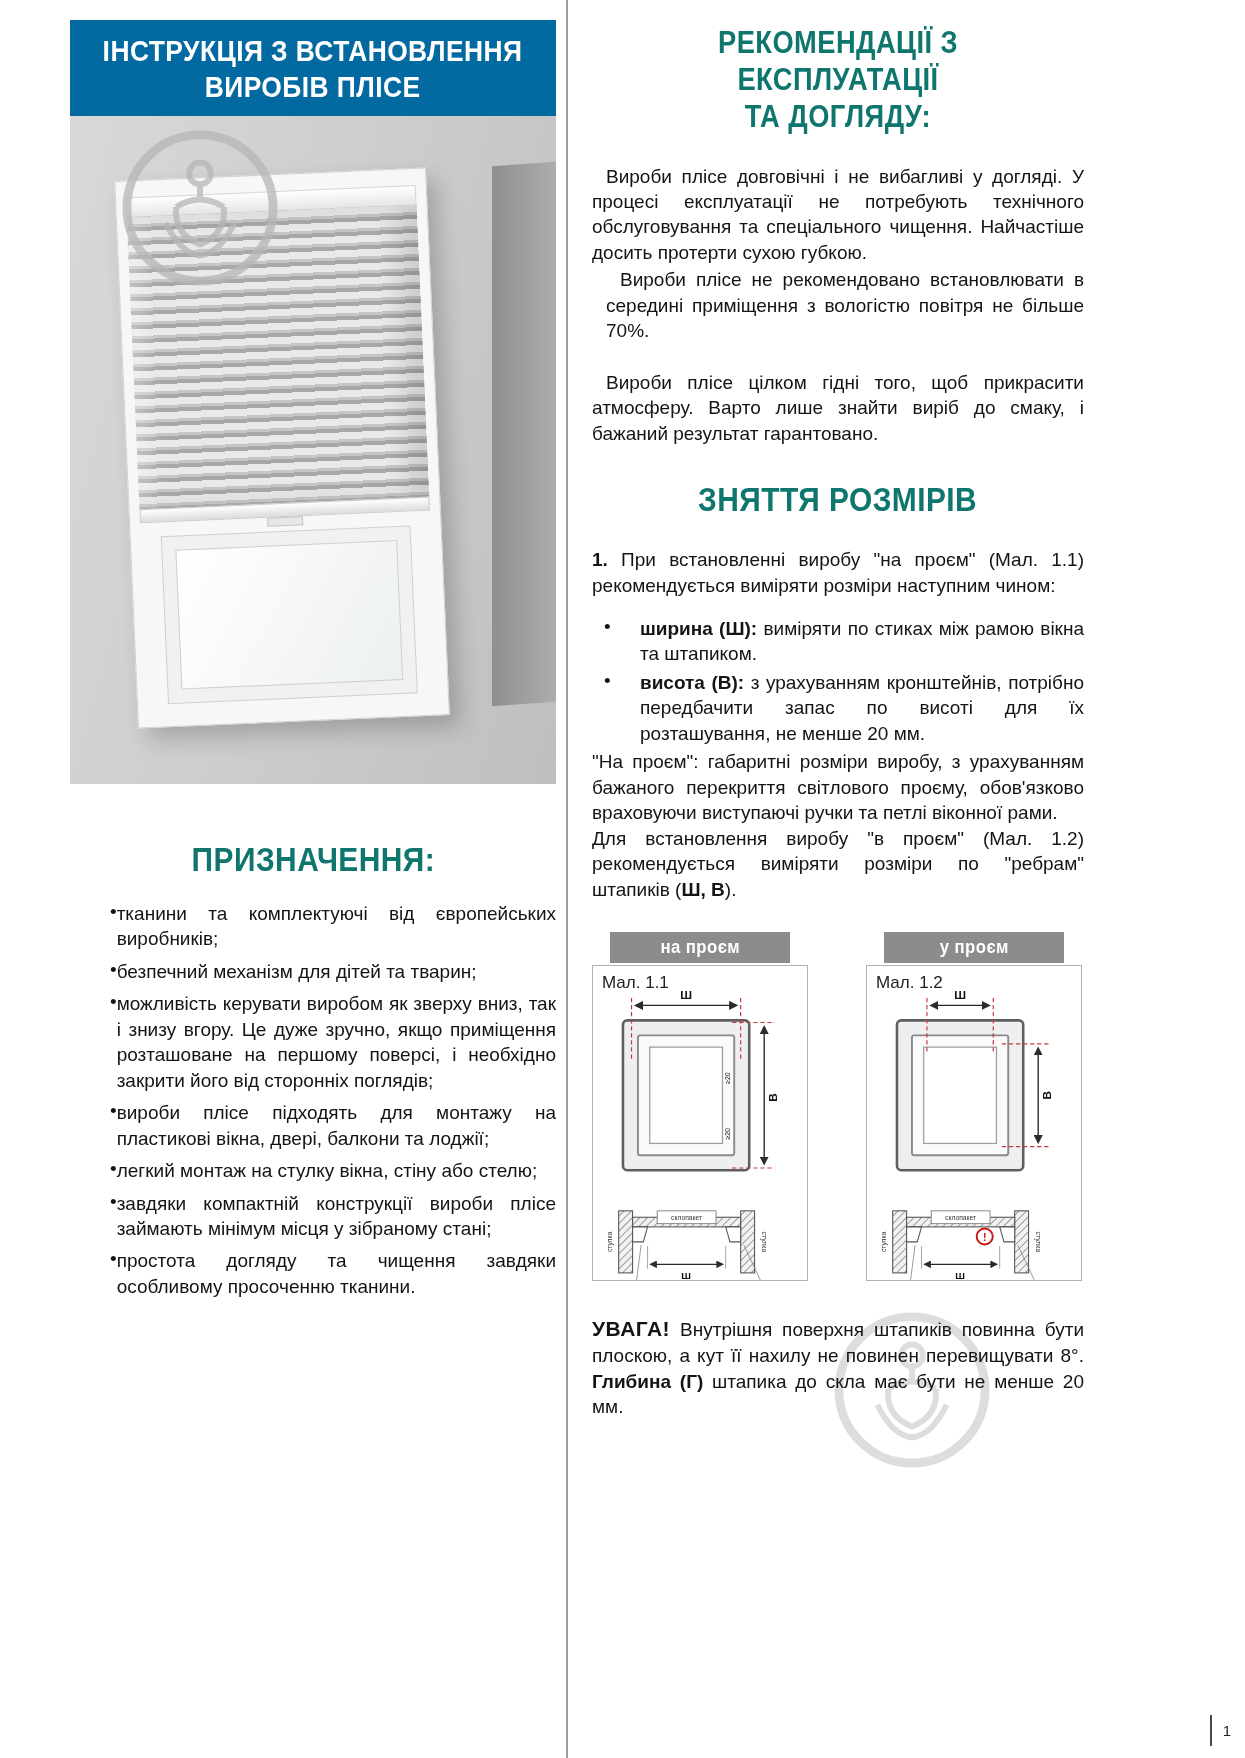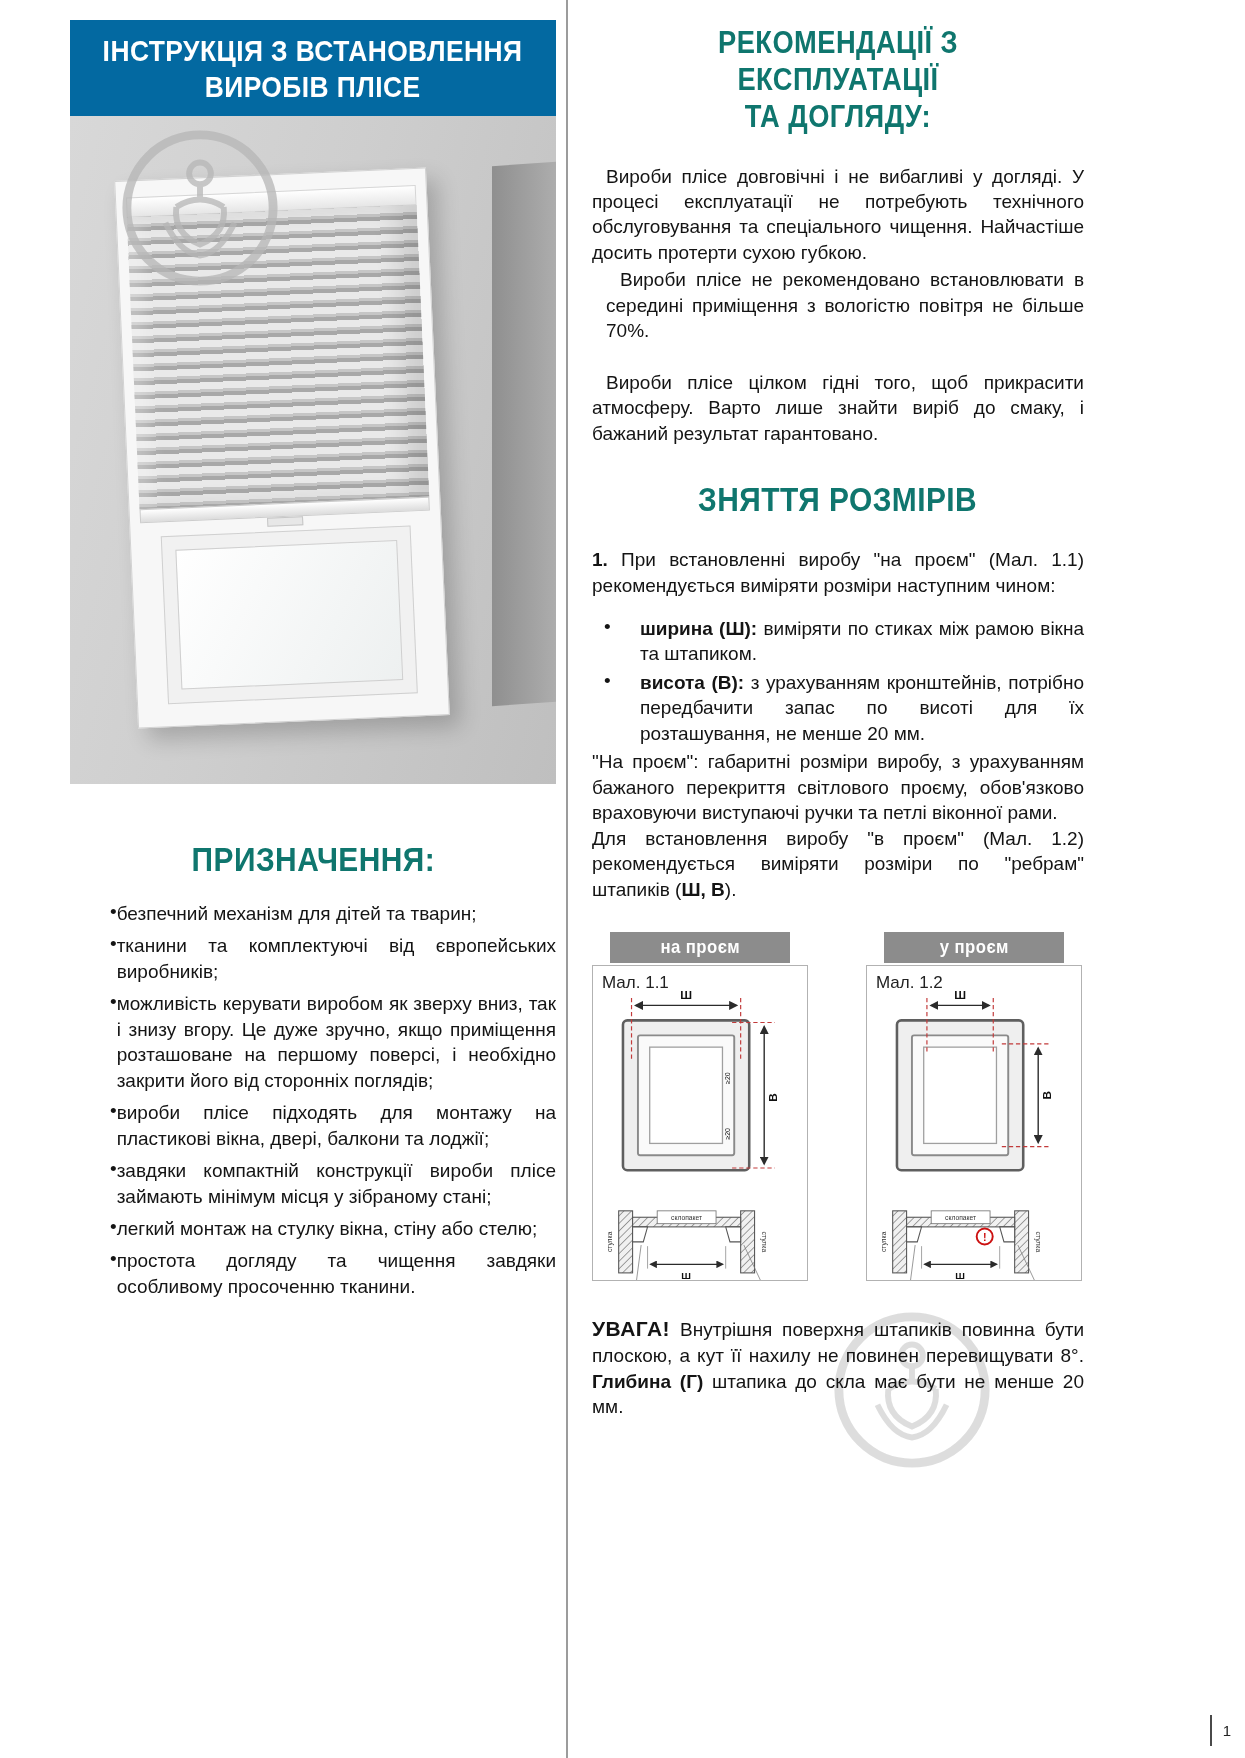--- a/index.html
+++ b/index.html
@@ -125,41 +125,41 @@
         </g>
       </svg>
     </div>
 
     <h2 class="sec-title purpose-title"><span class="cond">ПРИЗНАЧЕННЯ:</span></h2>
 
 
     <div class="blist">
       <div class="bitem">
           <span class="marker"></span>
+          <span class="btxt">тканини та комплектуючі від європейських виробників;</span>
+        </div>
+      <div class="bitem">
+          <span class="marker"></span>
           <span class="btxt">безпечний механізм для дітей та тварин;</span>
         </div>
       <div class="bitem">
           <span class="marker"></span>
-          <span class="btxt">тканини та комплектуючі від європейських виробників;</span>
-        </div>
-      <div class="bitem">
-          <span class="marker"></span>
           <span class="btxt">можливість керувати виробом як зверху вниз, так і знизу вгору. Це дуже зручно, якщо приміщення розташоване на першому поверсі, і необхідно закрити його від сторонніх поглядів;</span>
         </div>
       <div class="bitem">
           <span class="marker"></span>
           <span class="btxt">вироби плісе підходять для монтажу на пластикові вікна, двері, балкони та лоджії;</span>
         </div>
       <div class="bitem">
           <span class="marker"></span>
+          <span class="btxt">легкий монтаж на стулку вікна, стіну або стелю;</span>
+        </div>
+      <div class="bitem">
+          <span class="marker"></span>
           <span class="btxt">завдяки компактній конструкції вироби плісе займають мінімум місця у зібраному стані;</span>
-        </div>
-      <div class="bitem">
-          <span class="marker"></span>
-          <span class="btxt">легкий монтаж на стулку вікна, стіну або стелю;</span>
         </div>
       <div class="bitem">
           <span class="marker"></span>
           <span class="btxt">простота догляду та чищення завдяки особливому просоченню тканини.</span>
         </div>
     </div>
   </div>
 
   <div class="right-col">
 

